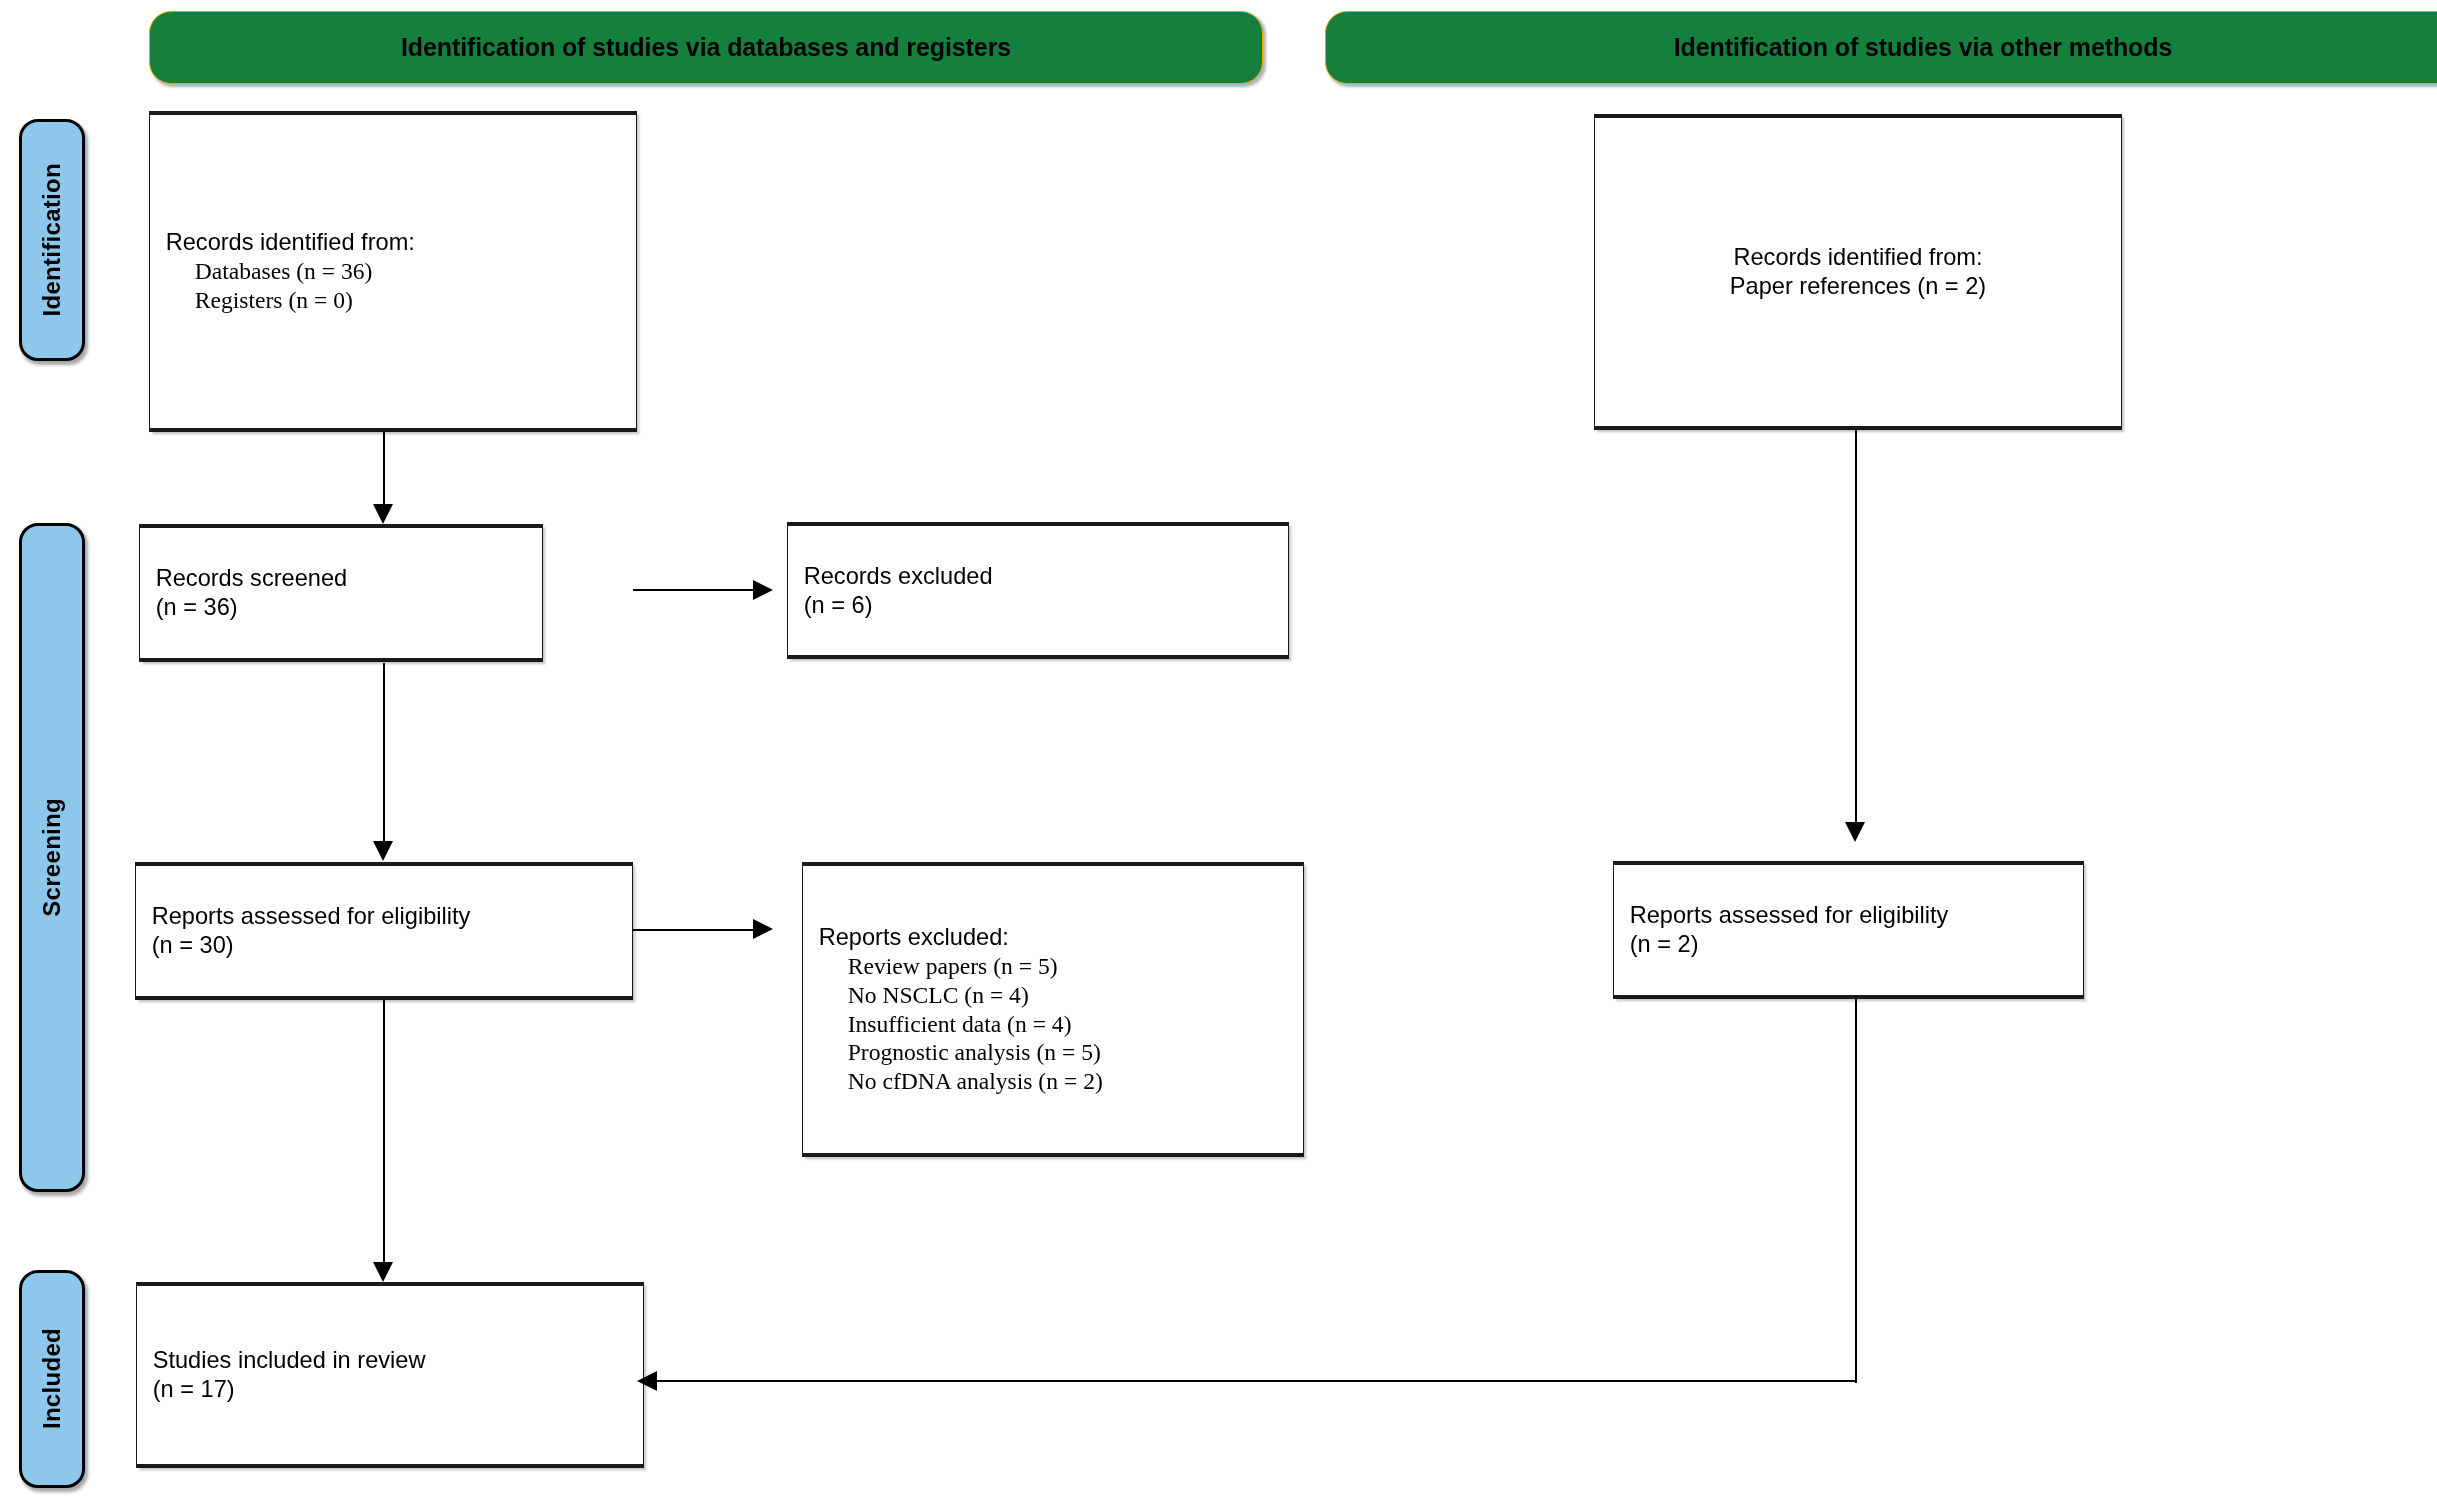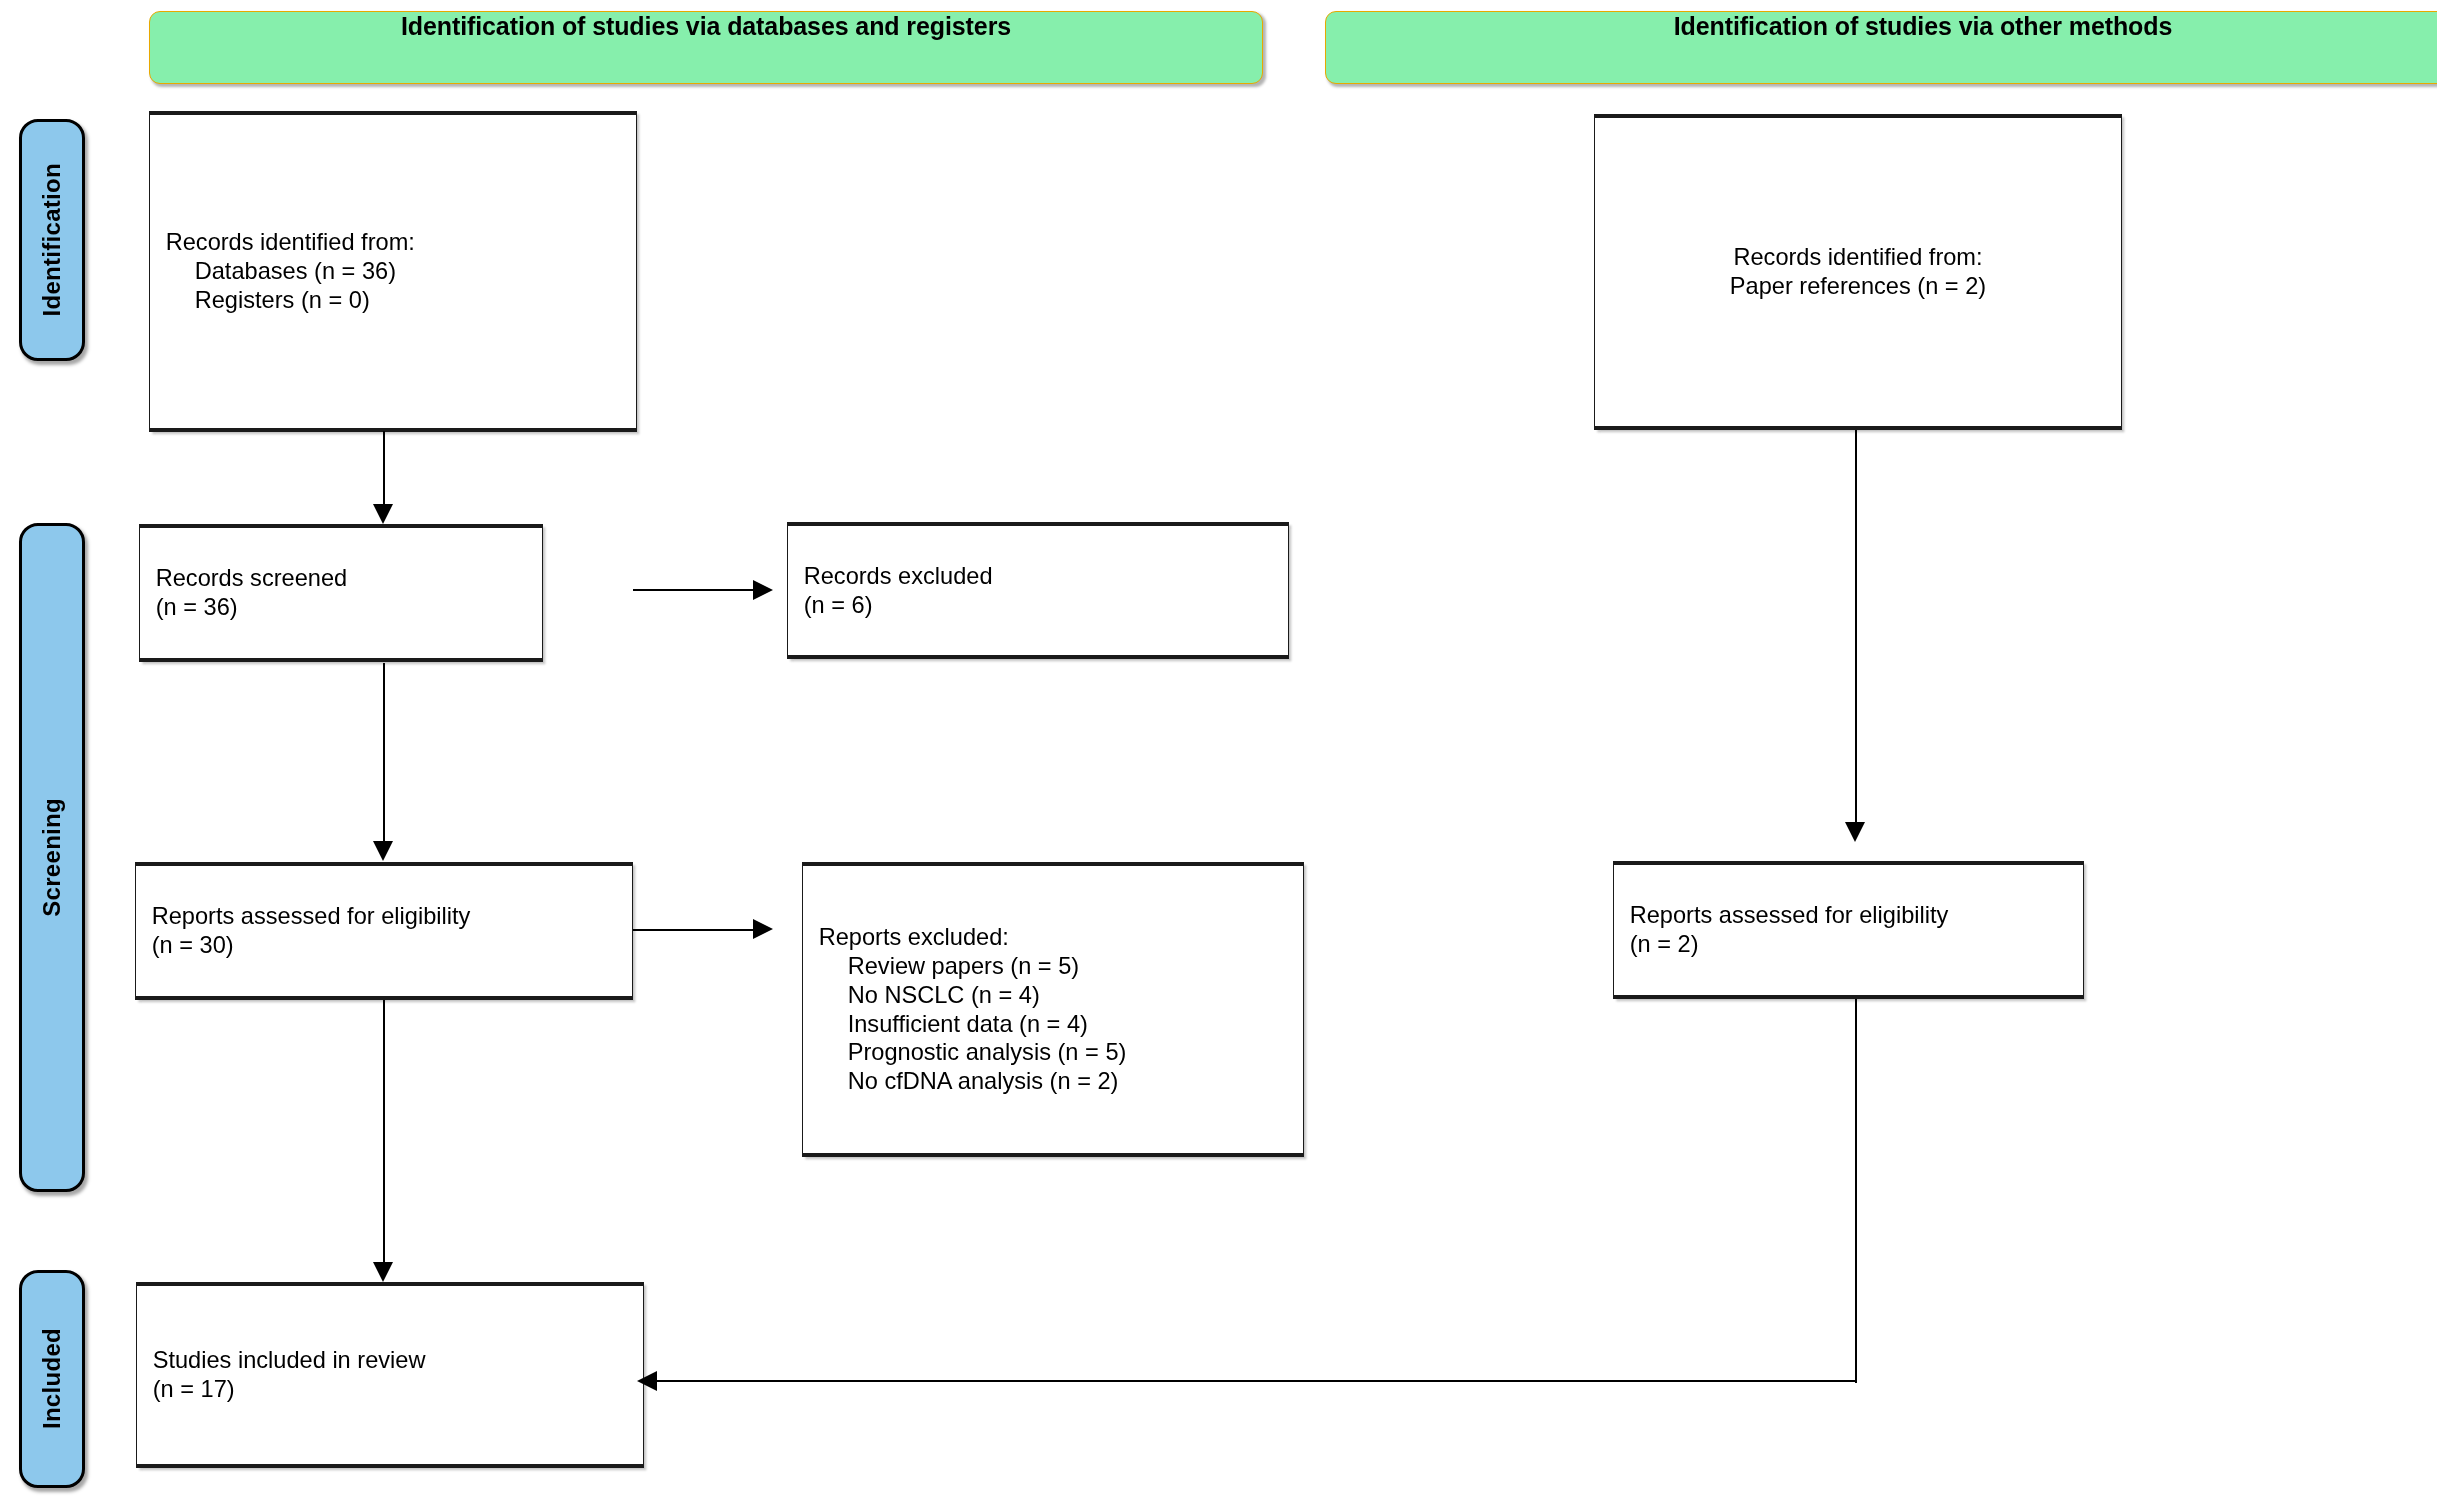--- a/index.html
+++ b/index.html
@@ -12,26 +12,26 @@
     width: 2438px;
     height: 1507px;
     background: #ffffff;
     font-family: "Liberation Sans", sans-serif;
     overflow: hidden;
   }
 
   
   .stage-banner {
     position: absolute;
-    background: #86efac;
+    background: #15803d;
     border: 1.7px solid #E8A800;
-    border-radius: 11px;
+    border-radius: 22px;
     box-shadow: 2.2px 2.8px 2.8px rgba(0,0,0,0.30);
     display: flex;
-    align-items: flex-start;
+    align-items: center;
     justify-content: center;
     box-sizing: border-box;
   }
   .stage-banner .banner-text {
     font-weight: bold;
     font-size: 25px;
     color: #000000;
     letter-spacing: -0.1px;
     text-align: center;
     white-space: nowrap;
@@ -76,20 +76,21 @@
     padding: 0 15.7px;
   }
   .flow-box .line {
     font-size: 23.6px;
     line-height: 1.22;
     color: #000000;
     white-space: nowrap;
   }
   .flow-box .line.indent {
     padding-left: 29px;
+    font-family: Liberation Serif, serif;
   }
   .flow-box.centered .box-body {
     text-align: center;
   }
 
   
   .vline {
     position: absolute;
     width: 2.2px;
     background: #000000;

